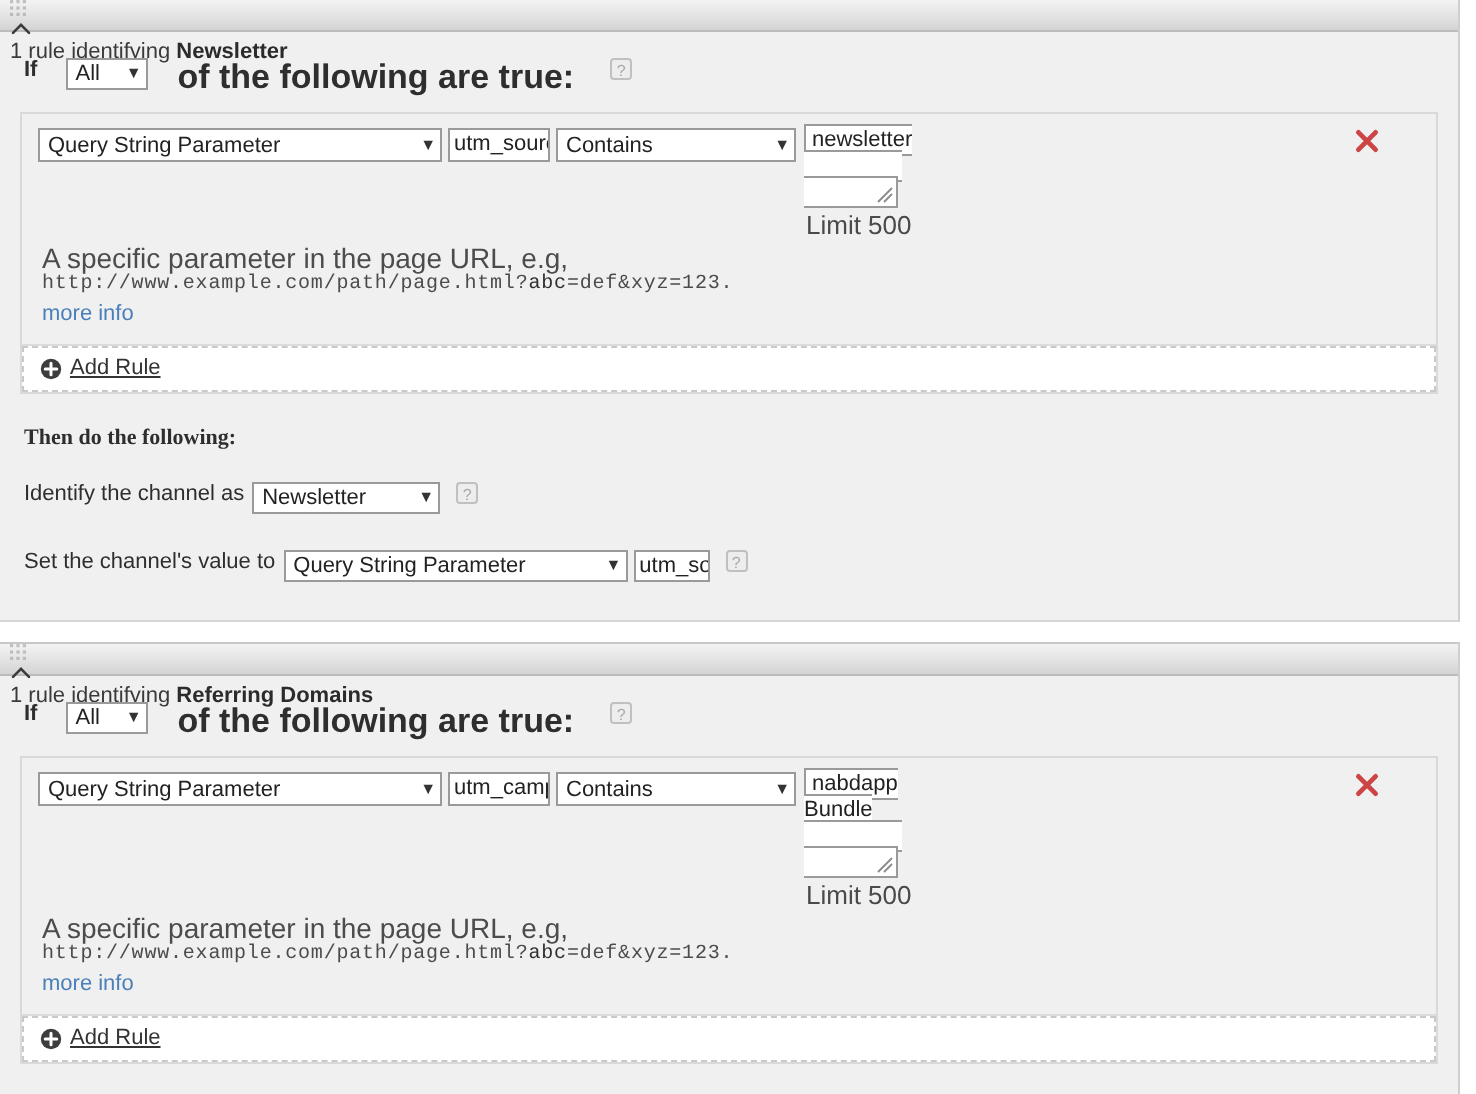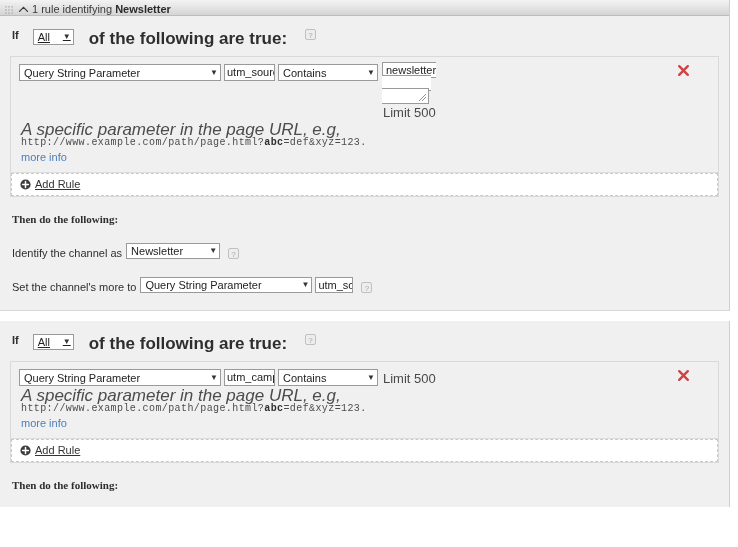--- a/index.html
+++ b/index.html
@@ -32,23 +32,24 @@
     background: #f0f0f0;
     border-right: 1px solid #cfcfcf;
     box-sizing: border-box;
   }
   .panel-header {
     height: 17px;
     background: linear-gradient(to bottom, #f3f3f3 0%, #e4e4e4 50%, #d4d4d4 100%);
     border-top: 1px solid #c8c8c8;
     border-bottom: 1px solid #bcbcbc;
     display: flex;
-    align-items: flex-end;
+    align-items: flex-start;
     padding-left: 5px;
     box-sizing: border-box;
+    flex-direction: column;
   }
   .drag-handle {
     width: 9px;
     height: 9px;
     margin-right: 4px;
     flex: none;
     opacity: .55;
   }
   .collapse-caret {
     width: 11px;
@@ -97,21 +98,21 @@
     line-height: 14px;
     white-space: nowrap;
     overflow: hidden;
   }
   .sel .caret {
     margin-left: 6px;
     font-size: 8px;
     color: #333;
     line-height: 14px;
   }
-  .sel-all { width: 41px; text-decoration: underline; }
+  .sel-all { width: 41px; }
   .after-if {
     font-weight: bold;
     font-size: 17px;
     color: #2e2e2e;
     margin-left: 5px;
   }
   .help {
     display: inline-block;
     width: 11px;
     height: 11px;
@@ -154,21 +155,21 @@
     box-sizing: border-box;
     font-size: 11px;
     color: #222;
     padding: 0 2px;
     line-height: 15px;
     margin-left: 3px;
     white-space: nowrap;
     overflow: hidden;
   }
   .sel-op {
-    width: 100px;
+    width: 120px;
     height: 17px;
     margin-left: 3px;
   }
   .value-col {
     margin-left: 4px;
   }
   .value-box {
     position: relative;
     width: 114px;
     height: 53px;
@@ -202,34 +203,33 @@
     width: 13px;
     height: 13px;
     cursor: pointer;
   }
 
   .rule-desc {
     margin: 3px 0 0 2px;
     max-width: 360px;
   }
   .rule-desc .d1 {
-    font-size: 17px;
+    font-size: 14px;
     color: #4c4c4c;
     line-height: 13px;
-    font-style: italic;
   }
   .rule-desc .d2 {
     font-family: "Liberation Mono", monospace;
     font-size: 10px;
     color: #4c4c4c;
     letter-spacing: .4px;
     line-height: 14px;
     white-space: nowrap;
   }
-  .rule-desc .d2 b { font-weight: bold; color: #2f2f2f; }
+  .rule-desc .d2 b { font-weight: normal; color: #2f2f2f; }
   .more-info {
     display: inline-block;
     font-size: 11px;
     color: #4a7fba;
     line-height: 13px;
     margin-top: 1px;
     cursor: pointer;
   }
 
   
@@ -260,21 +260,21 @@
   
   .then-title {
     font-weight: bold;
     font-size: 11px;
     color: #2e2e2e;
     margin: 16px 0 8px 2px;
     font-family: Liberation Serif, serif;
   }
   .then-row {
     display: flex;
-    align-items: flex-end;
+    align-items: flex-start;
     margin: 16px 0 9px 2px;
     height: 18px;
   }
   .then-label {
     font-size: 11px;
     color: #2e2e2e;
     margin-right: 4px;
   }
   .sel-channel { width: 94px; height: 16px; }
   .sel-value { width: 172px; height: 16px; }
@@ -388,37 +388,56 @@
       <div class="then-row">
         <span class="then-label">Identify the channel as</span>
         <span class="sel sel-channel">
           <span>Newsletter</span>
           <span class="caret">▼</span>
         </span>
         <span class="help">?</span>
       </div>
 
       <div class="then-row">
-        <span class="then-label">Set the channel's more to</span>
+        <span class="then-label">Set the channel's value to</span>
         <span class="sel sel-value">
           <span>Query String Parameter</span>
           <span class="caret">▼</span>
         </span>
         <span class="txt-small">utm_sou</span>
         <span class="help">?</span>
       </div>
 
     </div>
     <div class="panel-footline"></div>
   </div>
 
   <div class="panel-gap"></div>
 
   <div class="panel">
 
+    <div class="panel-header">
+      <svg class="drag-handle" viewBox="0 0 9 9">
+        <g fill="#9a9a9a">
+          <rect x="0" y="0" width="1.6" height="1.6"></rect>
+            <rect x="3.2" y="0" width="1.6" height="1.6"></rect>
+            <rect x="6.4" y="0" width="1.6" height="1.6"></rect>
+          <rect x="0" y="3.2" width="1.6" height="1.6"></rect>
+            <rect x="3.2" y="3.2" width="1.6" height="1.6"></rect>
+            <rect x="6.4" y="3.2" width="1.6" height="1.6"></rect>
+          <rect x="0" y="6.4" width="1.6" height="1.6"></rect>
+            <rect x="3.2" y="6.4" width="1.6" height="1.6"></rect>
+            <rect x="6.4" y="6.4" width="1.6" height="1.6"></rect>
+        </g>
+      </svg>
+      <svg class="collapse-caret" viewBox="0 0 11 11">
+        <path d="M1.5 7.4 L5.5 3.4 L9.5 7.4" stroke="#3b3b3b" stroke-width="1.3" fill="none" stroke-linecap="round"></path>
+      </svg>
+      <span class="panel-title"><span>1 rule identifying </span><b>Referring Domains</b></span>
+    </div>
 
     <div class="panel-body">
 
       <div class="if-row">
         <span class="if-label">If</span>
         <span class="sel sel-all">
           <span>All</span>
           <span class="caret">▼</span>
         </span>
         <span class="after-if">of the following are true:</span>
@@ -431,20 +450,26 @@
             <span class="sel sel-type">
               <span>Query String Parameter</span>
               <span class="caret">▼</span>
             </span>
             <span class="txt-param">utm_campa</span>
             <span class="sel sel-op">
               <span>Contains</span>
               <span class="caret">▼</span>
             </span>
             <span class="value-col">
+              <span class="value-box"><span>nabdapp
+Bundle</span>
+                <svg class="resize-grip" viewBox="0 0 9 9">
+                  <path d="M8 1 L1 8 M8 4 L4 8" stroke="#8a8a8a" stroke-width="0.9" fill="none"></path>
+                </svg>
+              </span>
               <div class="limit">Limit 500</div>
             </span>
           </div>
 
           <div class="rule-desc">
             <div class="d1">A specific parameter in the page URL, e.g,</div>
             <div class="d2"><span>http://www.example.com/path/page.html?</span><b>abc</b><span>=def&amp;xyz=123.</span></div>
             <span class="more-info">more info</span>
           </div>
 

